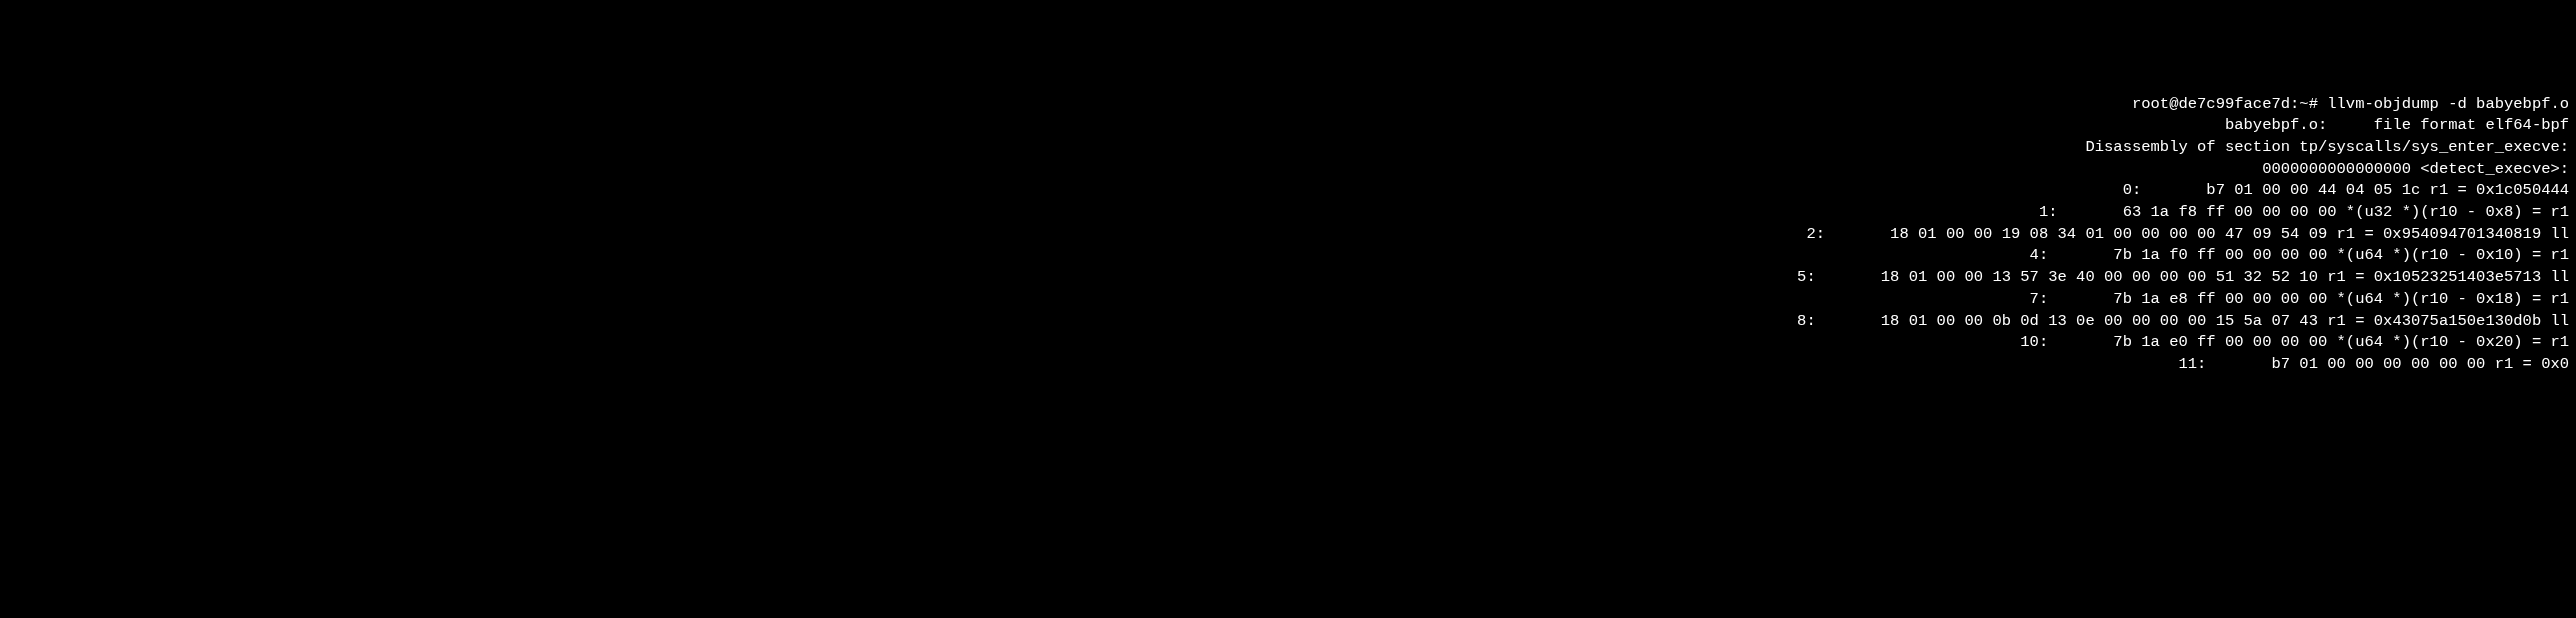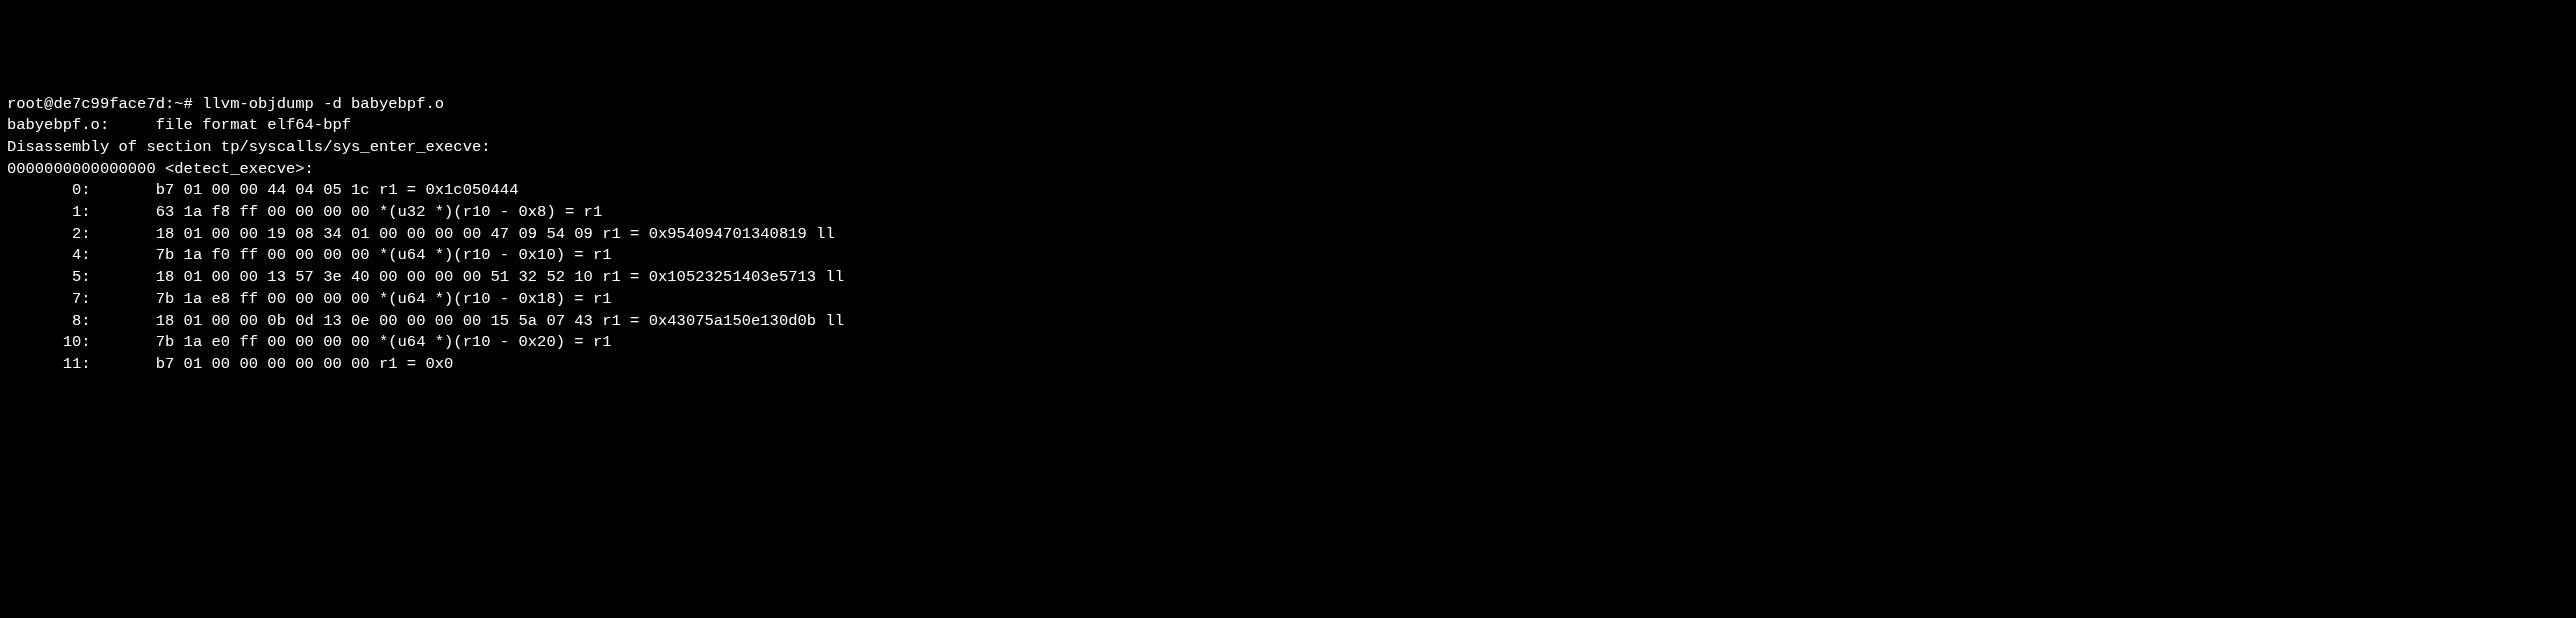--- a/index.html
+++ b/index.html
@@ -16,20 +16,21 @@
       padding: 6.9px;
       white-space: pre;
       width: 2576px;
       min-height: 619px;
     }
     .terminal {
       font-family: 'Courier New', Consolas, monospace;
     }
     .line {
       display: block;
+      text-align: right;
     }
   </style>
 </head>
 <body>
 
 
 
 <div class="terminal"><span class="line"><span>root@de7c99face7d:~# </span><span>llvm-objdump -d babyebpf.o</span></span><span class="line"></span><span class="line">babyebpf.o:     file format elf64-bpf</span><span class="line"></span><span class="line">Disassembly of section tp/syscalls/sys_enter_execve:</span><span class="line"></span><span class="line">0000000000000000 &lt;detect_execve&gt;:</span><span class="line">       0:       b7 01 00 00 44 04 05 1c r1 = 0x1c050444</span><span class="line">       1:       63 1a f8 ff 00 00 00 00 *(u32 *)(r10 - 0x8) = r1</span><span class="line">       2:       18 01 00 00 19 08 34 01 00 00 00 00 47 09 54 09 r1 = 0x954094701340819 ll</span><span class="line">       4:       7b 1a f0 ff 00 00 00 00 *(u64 *)(r10 - 0x10) = r1</span><span class="line">       5:       18 01 00 00 13 57 3e 40 00 00 00 00 51 32 52 10 r1 = 0x10523251403e5713 ll</span><span class="line">       7:       7b 1a e8 ff 00 00 00 00 *(u64 *)(r10 - 0x18) = r1</span><span class="line">       8:       18 01 00 00 0b 0d 13 0e 00 00 00 00 15 5a 07 43 r1 = 0x43075a150e130d0b ll</span><span class="line">      10:       7b 1a e0 ff 00 00 00 00 *(u64 *)(r10 - 0x20) = r1</span><span class="line">      11:       b7 01 00 00 00 00 00 00 r1 = 0x0</span></div>
 
 

